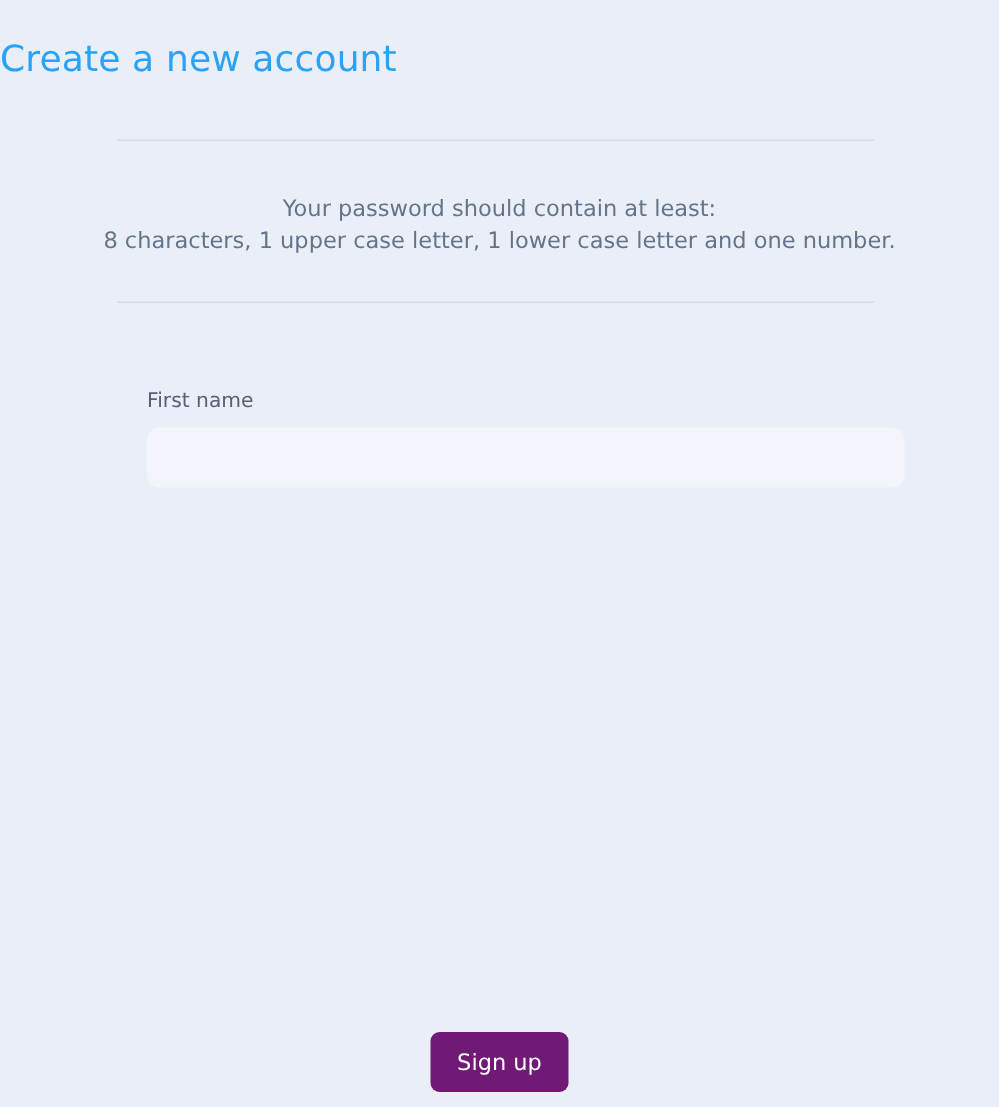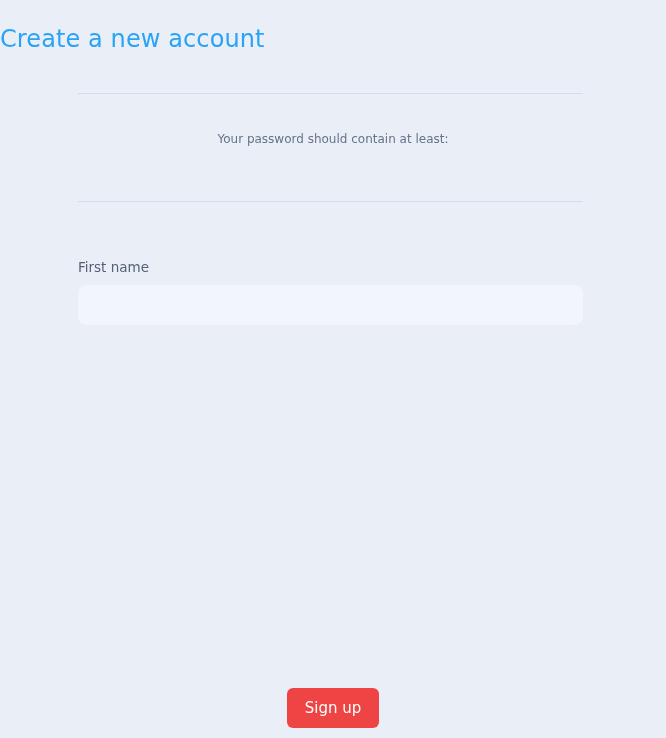--- a/index.html
+++ b/index.html
@@ -46,36 +46,37 @@
   .divider-top    { top: 93px; }
   .divider-bottom { top: 201px; }
 
   
   .hint {
     position: absolute;
     left: 0;
     width: 666px;
     text-align: center;
     color: #64748b;
-    font-size: 12px;
+    font-size: 15px;
     line-height: 22px;
   }
   .hint-line1 { top: 128px; }
   .hint-line2 { top: 149px; }
 
   
   .form {
     position: absolute;
     left: 78px;
     top: 258px;
     width: 505px;
   }
   .field {
     position: relative;
     margin-bottom: 60px;
+    margin-left: 20px;
   }
   .field:last-of-type {
     margin-bottom: 0;
   }
   .field-label {
     display: block;
     font-size: 13.5px;
     color: #55617a;
     line-height: 18px;
     margin-bottom: 9px;
@@ -121,41 +122,42 @@
     position: absolute;
     left: 0;
     top: 688px;
     width: 666px;
     display: flex;
     justify-content: center;
   }
   .submit-button {
     width: 92px;
     height: 40px;
-    background: #ef4444;
+    background: #701a75;
     color: #ffffff;
     border: none;
     border-radius: 6px;
     font-family: "DejaVu Sans", sans-serif;
     font-size: 15px;
     line-height: 40px;
     padding: 0;
     cursor: pointer;
   }
 </style>
 </head>
 <body>
 
 <div class="page">
 
   <h1 class="page-title">Create a new account</h1>
 
   <div class="divider divider-top"></div>
 
   <div class="hint hint-line1">Your password should contain at least:</div>
+  <div class="hint hint-line2">8 characters, 1 upper case letter, 1 lower case letter and one number.</div>
 
   <div class="divider divider-bottom"></div>
 
   <form class="form">
 
     <div class="field">
       <label class="field-label" for="input-first-name">First name</label>
       <input id="input-first-name" class="field-input" type="text" placeholder="" style="">
     </div>
 

